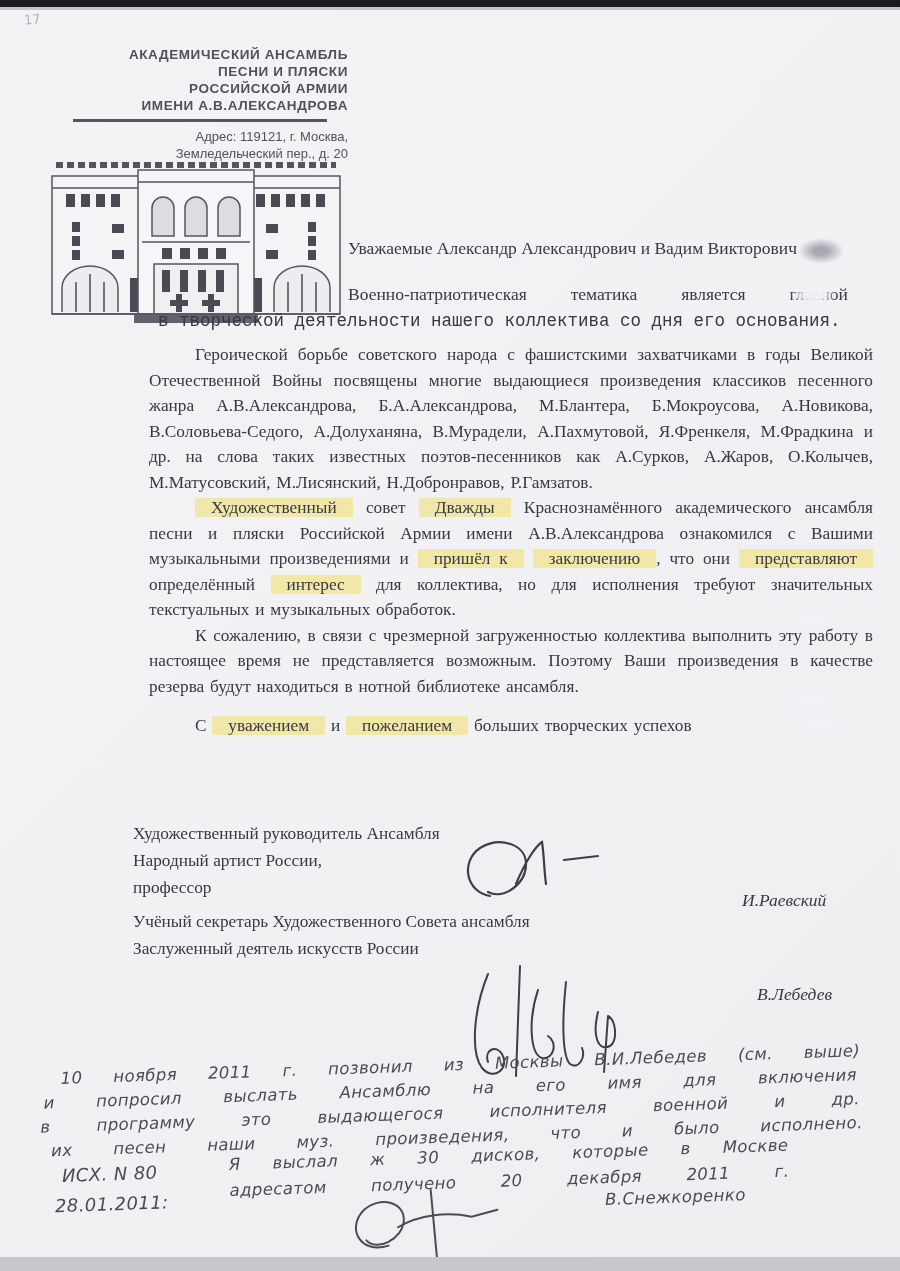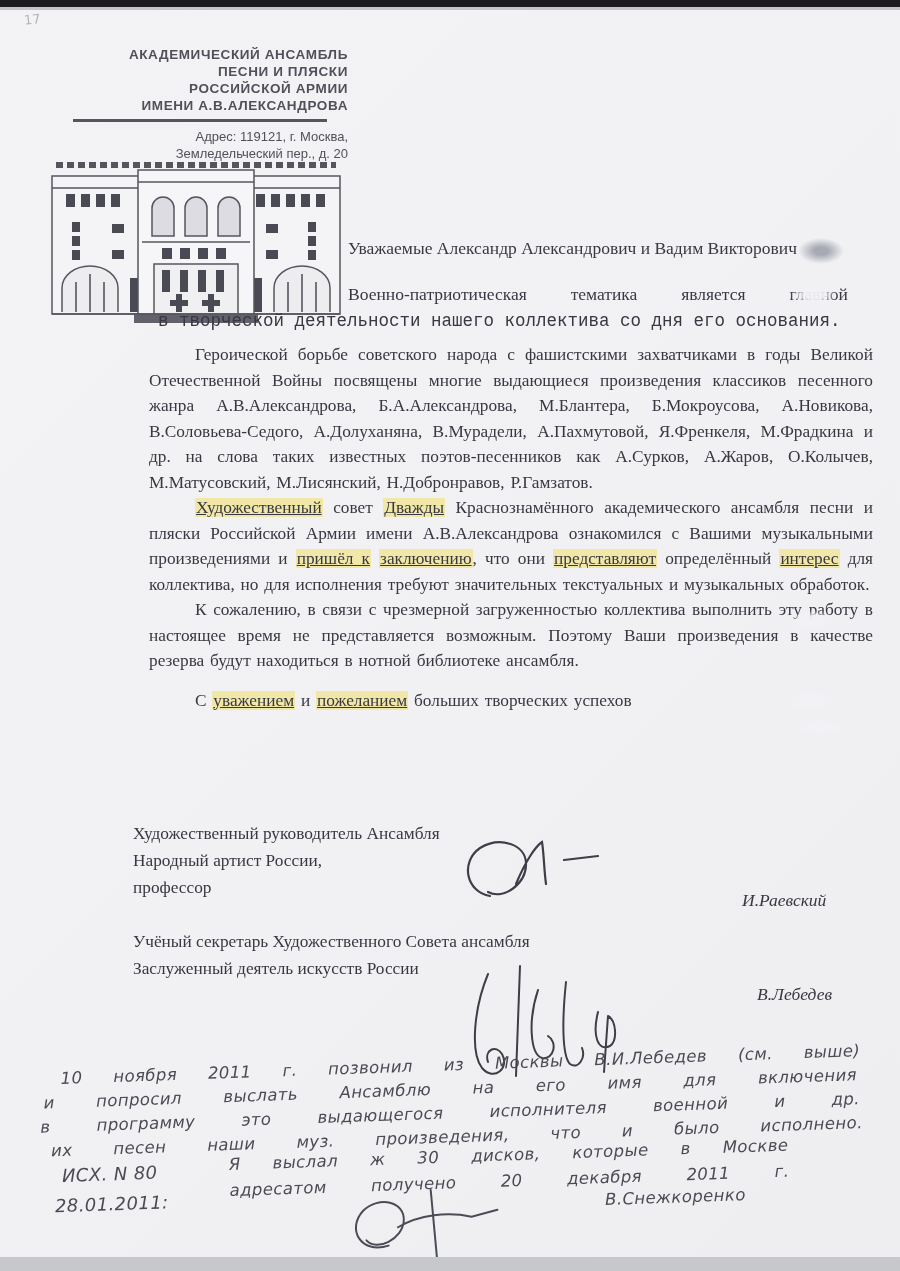--- a/index.html
+++ b/index.html
@@ -27,26 +27,26 @@
 
   
   .salutation { position:absolute; left:348px; top:238px; width:512px; font-size:17.5px; }
   .p1l1 { position:absolute; left:348px; top:284px; width:500px; font-size:17.5px;
     text-align:justify; text-align-last:justify; }
   .p1l2 { position:absolute; left:158px; top:311px; width:700px; font-size:17.5px;font-family:Liberation Mono, monospace; }
   .body-text { position:absolute; left:133px; top:342px; width:724px; font-size:17.3px;
     line-height:25.5px; text-align:justify; word-spacing:1.5px;margin-left:16px; }
   .body-text p { margin:0; text-indent:46px; }
   .closing { margin-top:14px !important; text-align:left; }
-  .hl { background:#f1e8a8; padding:0 1px;text-decoration:underline; }
+  .hl { background:#f1e8a8; padding:0 16px; }
 
   
   .sig-labels { position:absolute; font-size:17.3px; line-height:27px; }
   .sig1-labels { left:133px; top:820px; }
-  .sig2-labels { left:133px; top:928px; }
+  .sig2-labels { left:133px; top:908px; }
   .sig-name { position:absolute; font-size:17.5px;font-style:italic; }
   .sig1-name { left:742px; top:890px; }
   .sig2-name { left:757px; top:984px; }
   .sig1-svg { position:absolute; left:452px; top:832px; }
   .sig2-svg { position:absolute; left:458px; top:960px; }
 
   
   .handwritten { position:absolute; left:30px; top:1062px; width:850px; height:200px;
     transform:rotate(-2deg); transform-origin:left top;
     font-family:"DejaVu Sans", sans-serif; font-style:italic;

